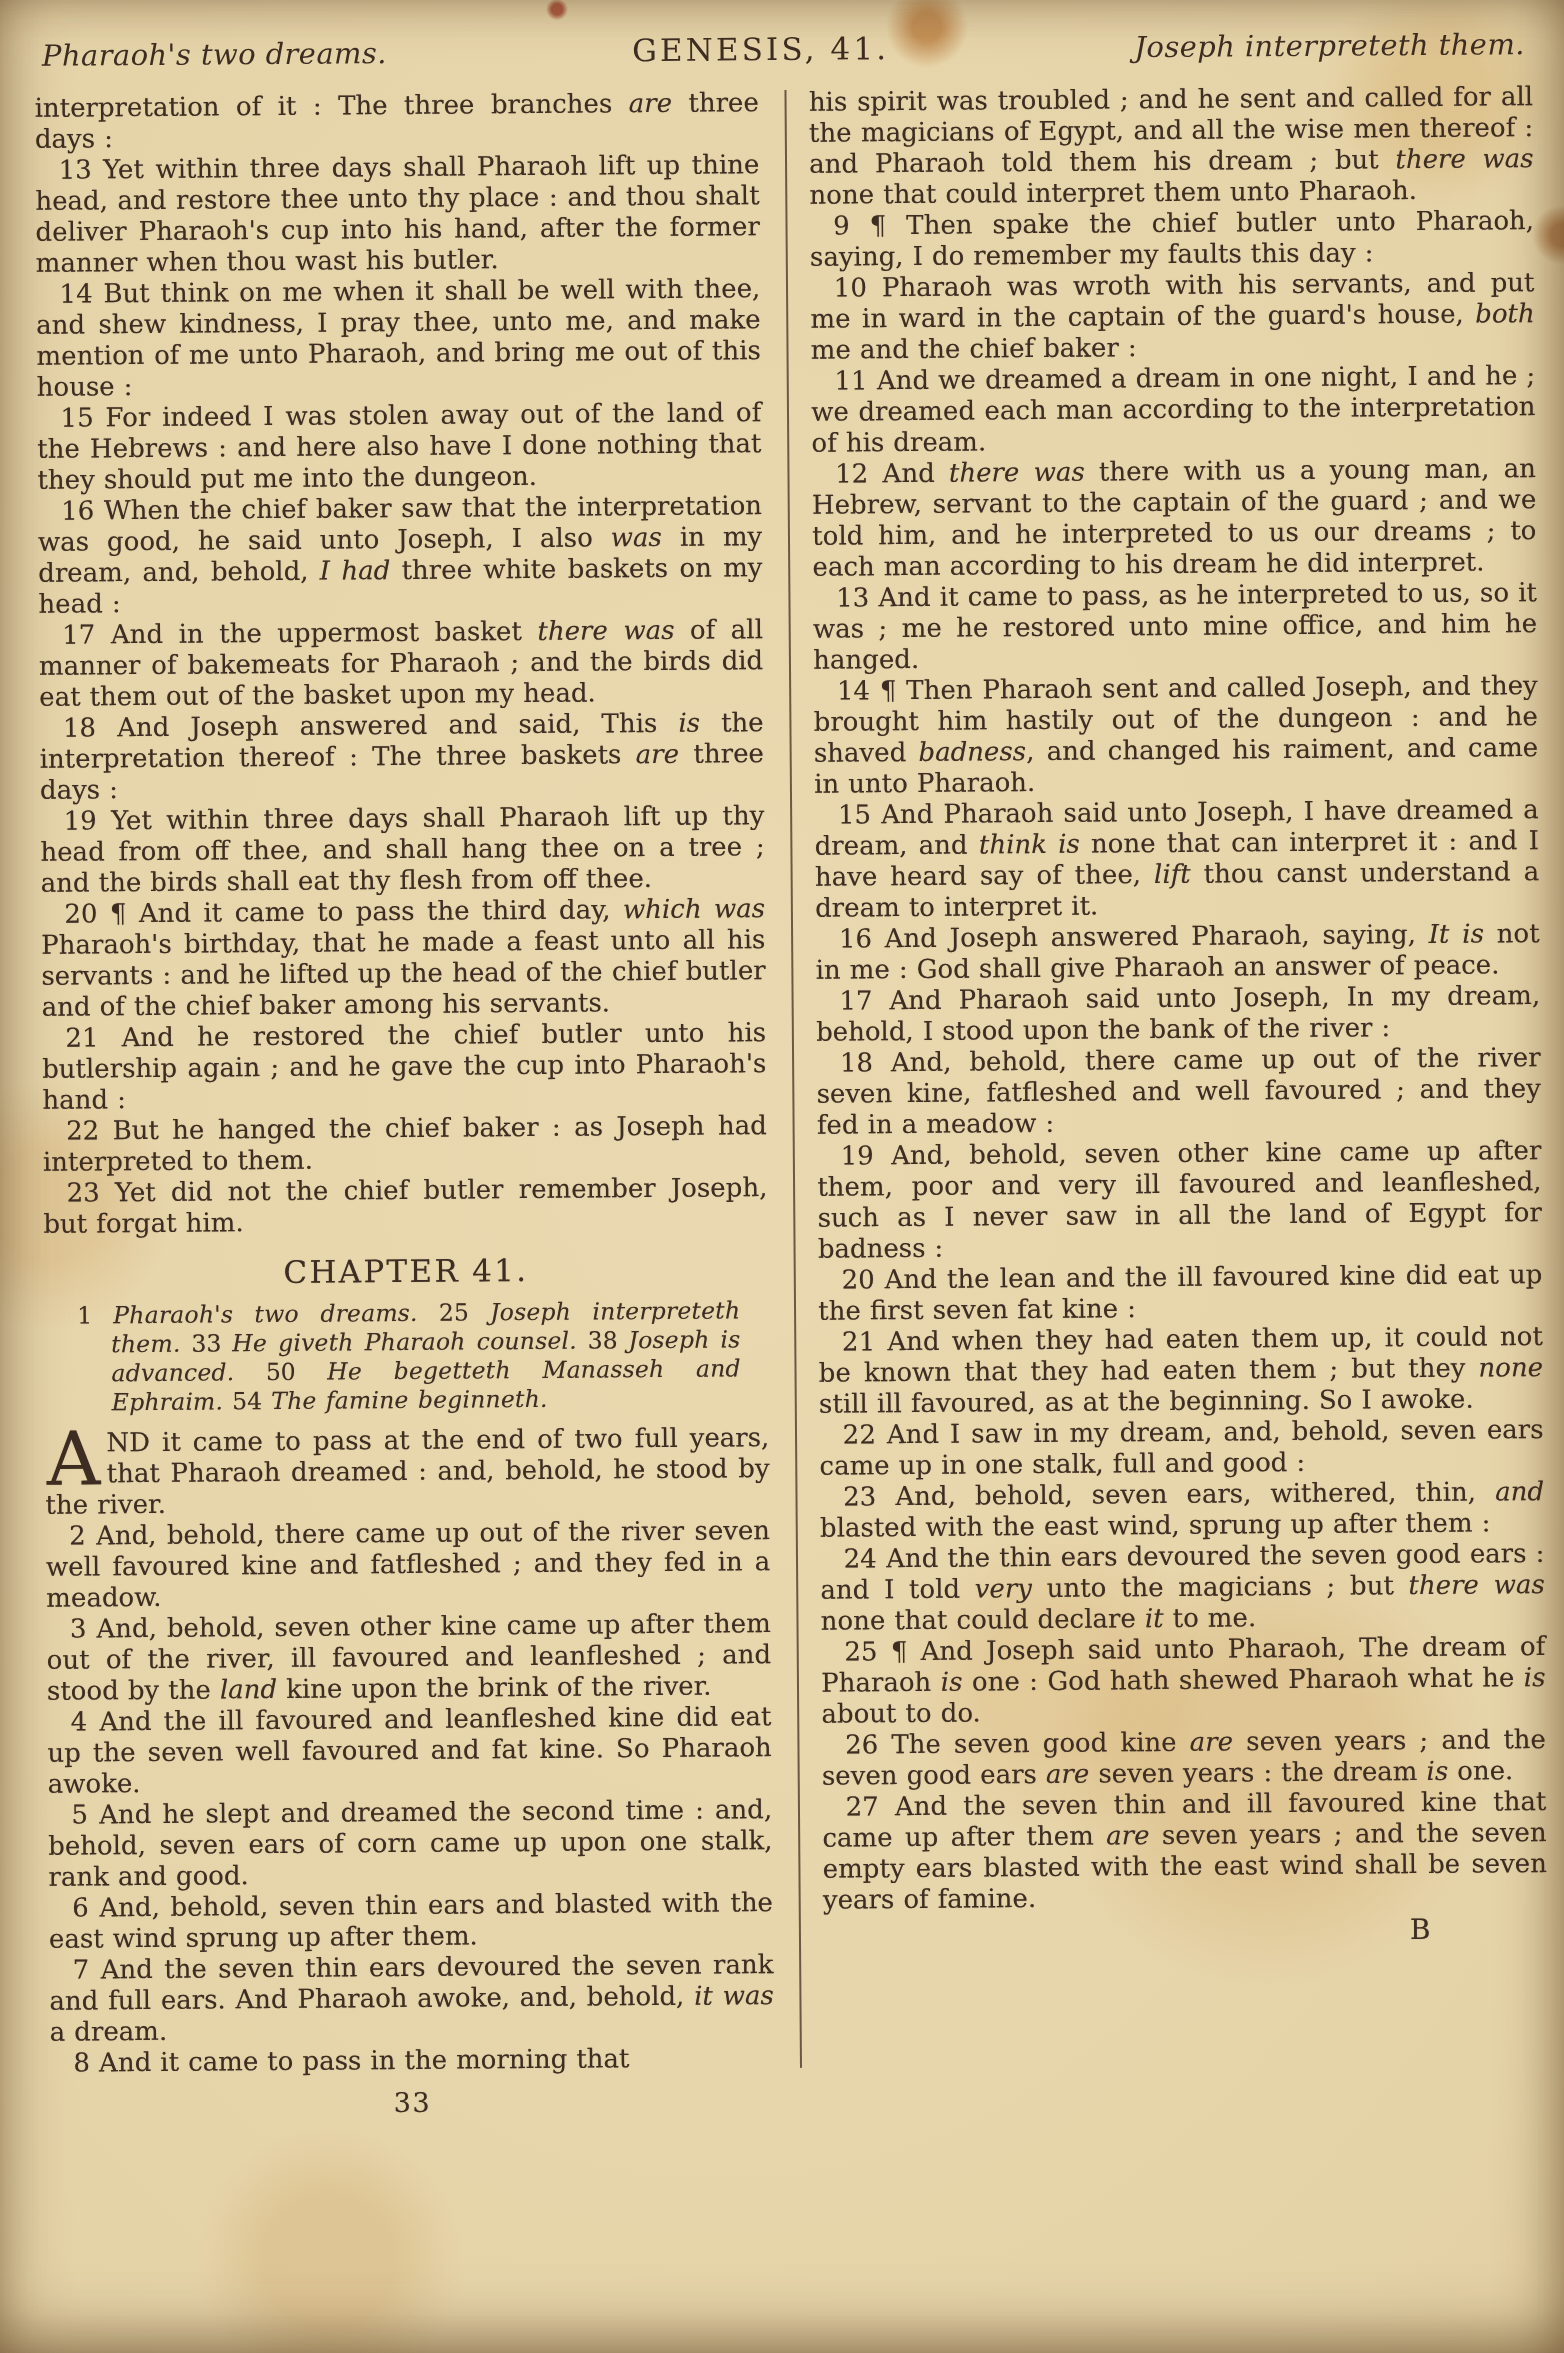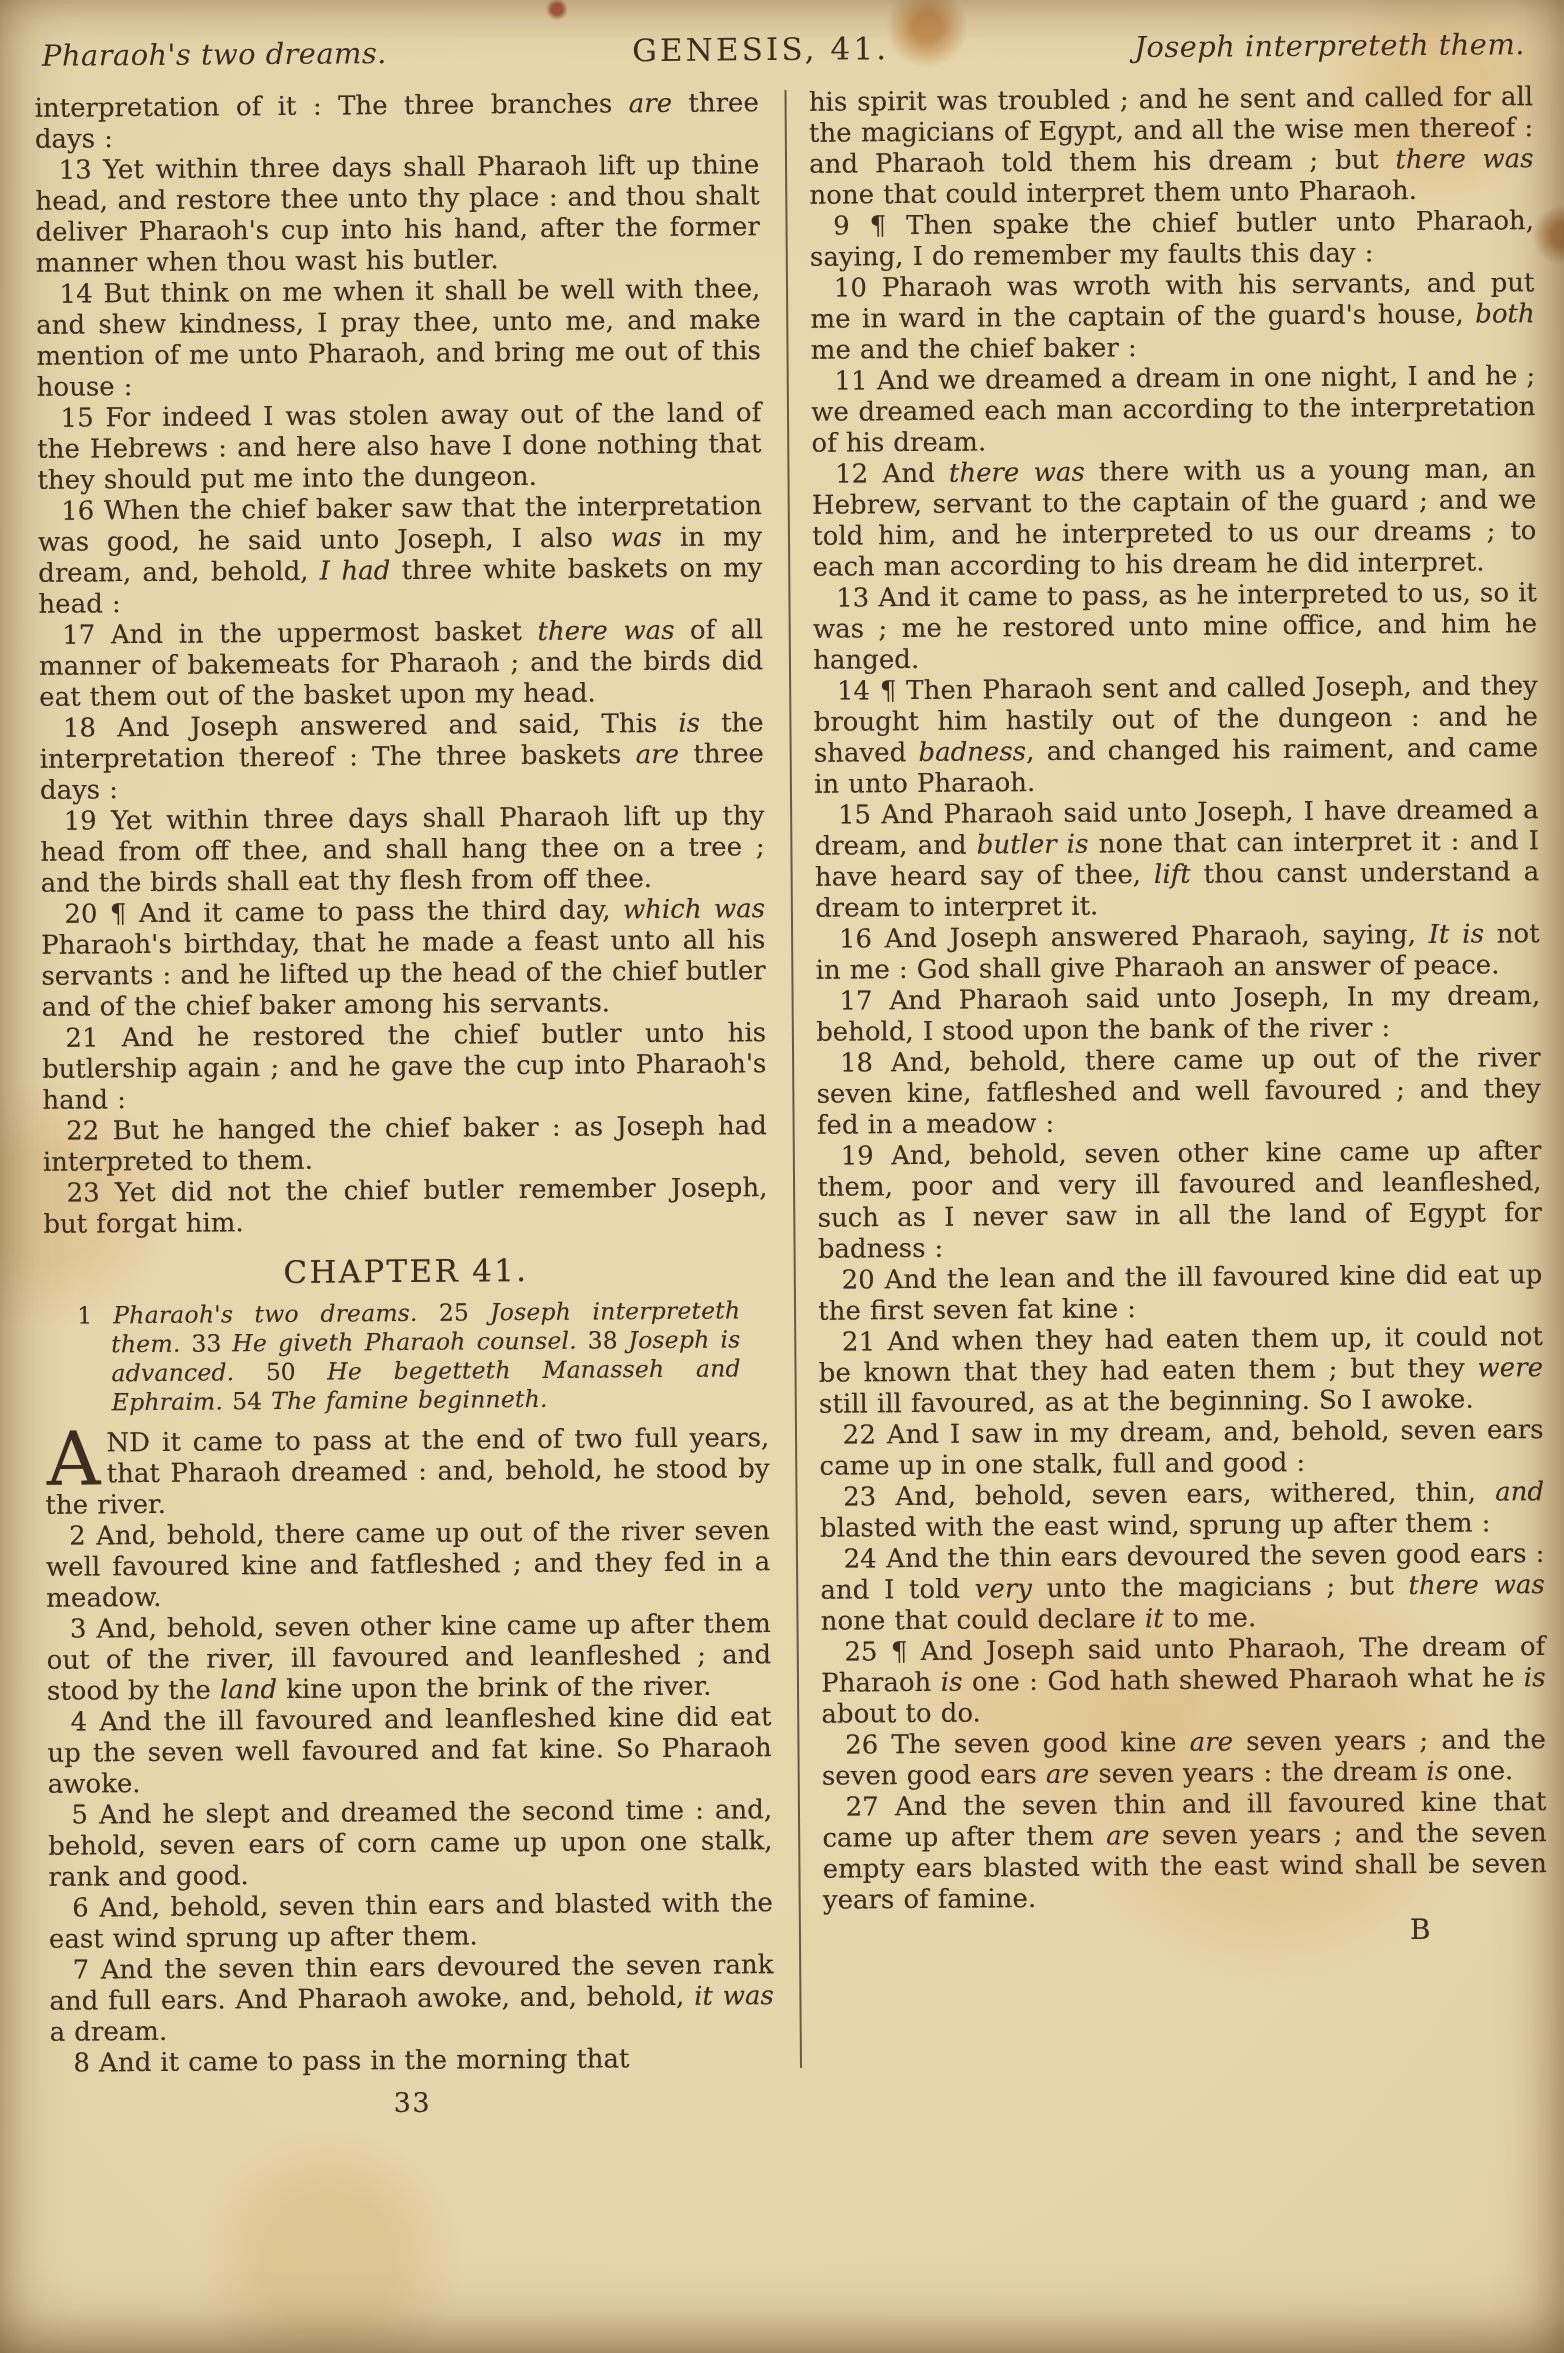--- a/index.html
+++ b/index.html
@@ -119,27 +119,27 @@
         <div class="page-num">33</div>
       </div>
     <div class="col">
         <p class="para cont">his spirit was troubled ; and he sent and called for all the magicians of Egypt, and all the wise men thereof : and Pharaoh told them his dream ; but <i>there was</i> none that could interpret them unto Pharaoh.</p>
         <p class="para">9 ¶ Then spake the chief butler unto Pharaoh, saying, I do remember my faults this day :</p>
         <p class="para">10 Pharaoh was wroth with his servants, and put me in ward in the captain of the guard's house, <i>both</i> me and the chief baker :</p>
         <p class="para">11 And we dreamed a dream in one night, I and he ; we dreamed each man according to the interpretation of his dream.</p>
         <p class="para">12 And <i>there was</i> there with us a young man, an Hebrew, servant to the captain of the guard ; and we told him, and he interpreted to us our dreams ; to each man according to his dream he did interpret.</p>
         <p class="para">13 And it came to pass, as he interpreted to us, so it was ; me he restored unto mine office, and him he hanged.</p>
         <p class="para">14 ¶ Then Pharaoh sent and called Joseph, and they brought him hastily out of the dungeon : and he shaved <i>badness</i>, and changed his raiment, and came in unto Pharaoh.</p>
-        <p class="para">15 And Pharaoh said unto Joseph, I have dreamed a dream, and <i>butler is</i> none that can interpret it : and I have heard say of thee, <i>lift</i> thou canst understand a dream to interpret it.</p>
+        <p class="para">15 And Pharaoh said unto Joseph, I have dreamed a dream, and <i>think is</i> none that can interpret it : and I have heard say of thee, <i>lift</i> thou canst understand a dream to interpret it.</p>
         <p class="para">16 And Joseph answered Pharaoh, saying, <i>It is</i> not in me : God shall give Pharaoh an answer of peace.</p>
         <p class="para">17 And Pharaoh said unto Joseph, In my dream, behold, I stood upon the bank of the river :</p>
         <p class="para">18 And, behold, there came up out of the river seven kine, fatfleshed and well favoured ; and they fed in a meadow :</p>
         <p class="para">19 And, behold, seven other kine came up after them, poor and very ill favoured and leanfleshed, such as I never saw in all the land of Egypt for badness :</p>
         <p class="para">20 And the lean and the ill favoured kine did eat up the first seven fat kine :</p>
-        <p class="para">21 And when they had eaten them up, it could not be known that they had eaten them ; but they <i>were</i> still ill favoured, as at the beginning. So I awoke.</p>
+        <p class="para">21 And when they had eaten them up, it could not be known that they had eaten them ; but they <i>none</i> still ill favoured, as at the beginning. So I awoke.</p>
         <p class="para">22 And I saw in my dream, and, behold, seven ears came up in one stalk, full and good :</p>
         <p class="para">23 And, behold, seven ears, withered, thin, <i>and</i> blasted with the east wind, sprung up after them :</p>
         <p class="para">24 And the thin ears devoured the seven good ears : and I told <i>very</i> unto the magicians ; but <i>there was</i> none that could declare <i>it</i> to me.</p>
         <p class="para">25 ¶ And Joseph said unto Pharaoh, The dream of Pharaoh <i>is</i> one : God hath shewed Pharaoh what he <i>is</i> about to do.</p>
         <p class="para">26 The seven good kine <i>are</i> seven years ; and the seven good ears <i>are</i> seven years : the dream <i>is</i> one.</p>
         <p class="para">27 And the seven thin and ill favoured kine that came up after them <i>are</i> seven years ; and the seven empty ears blasted with the east wind shall be seven years of famine.</p>
         <div class="signature">B</div>
       </div>
   </div>
 </div>

